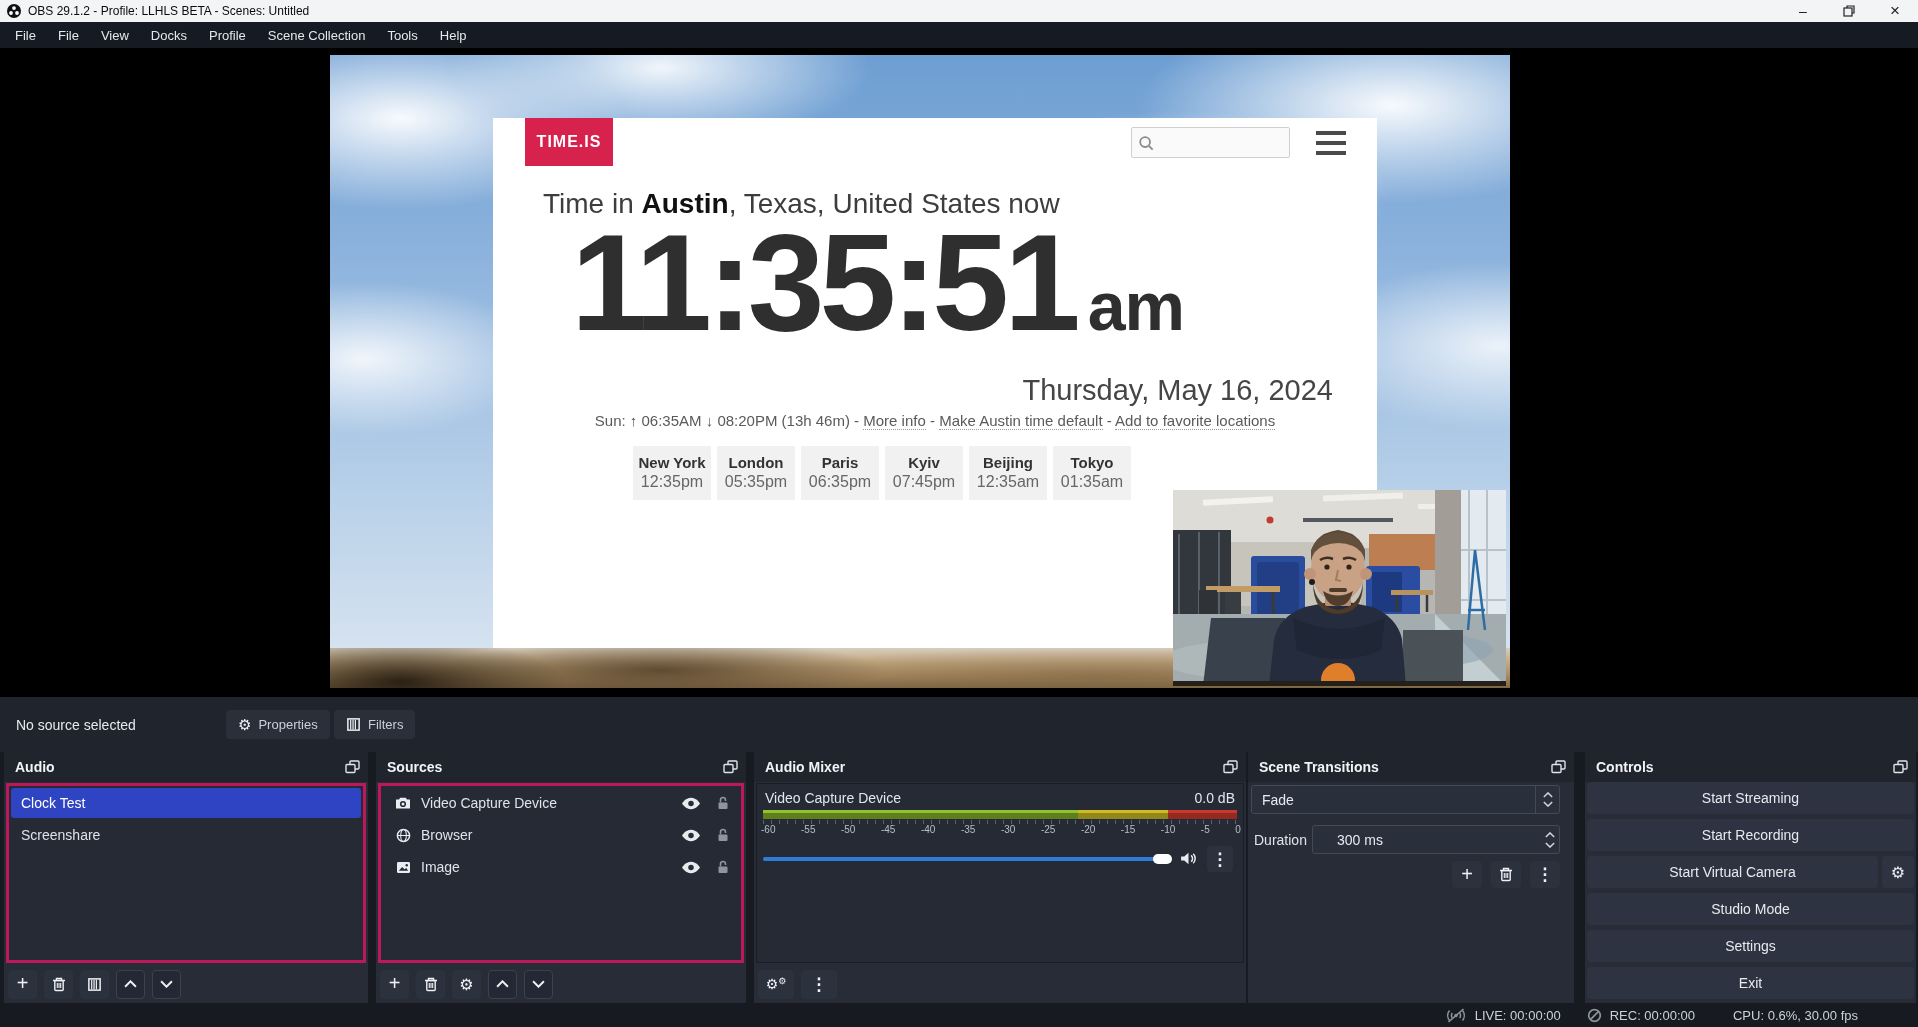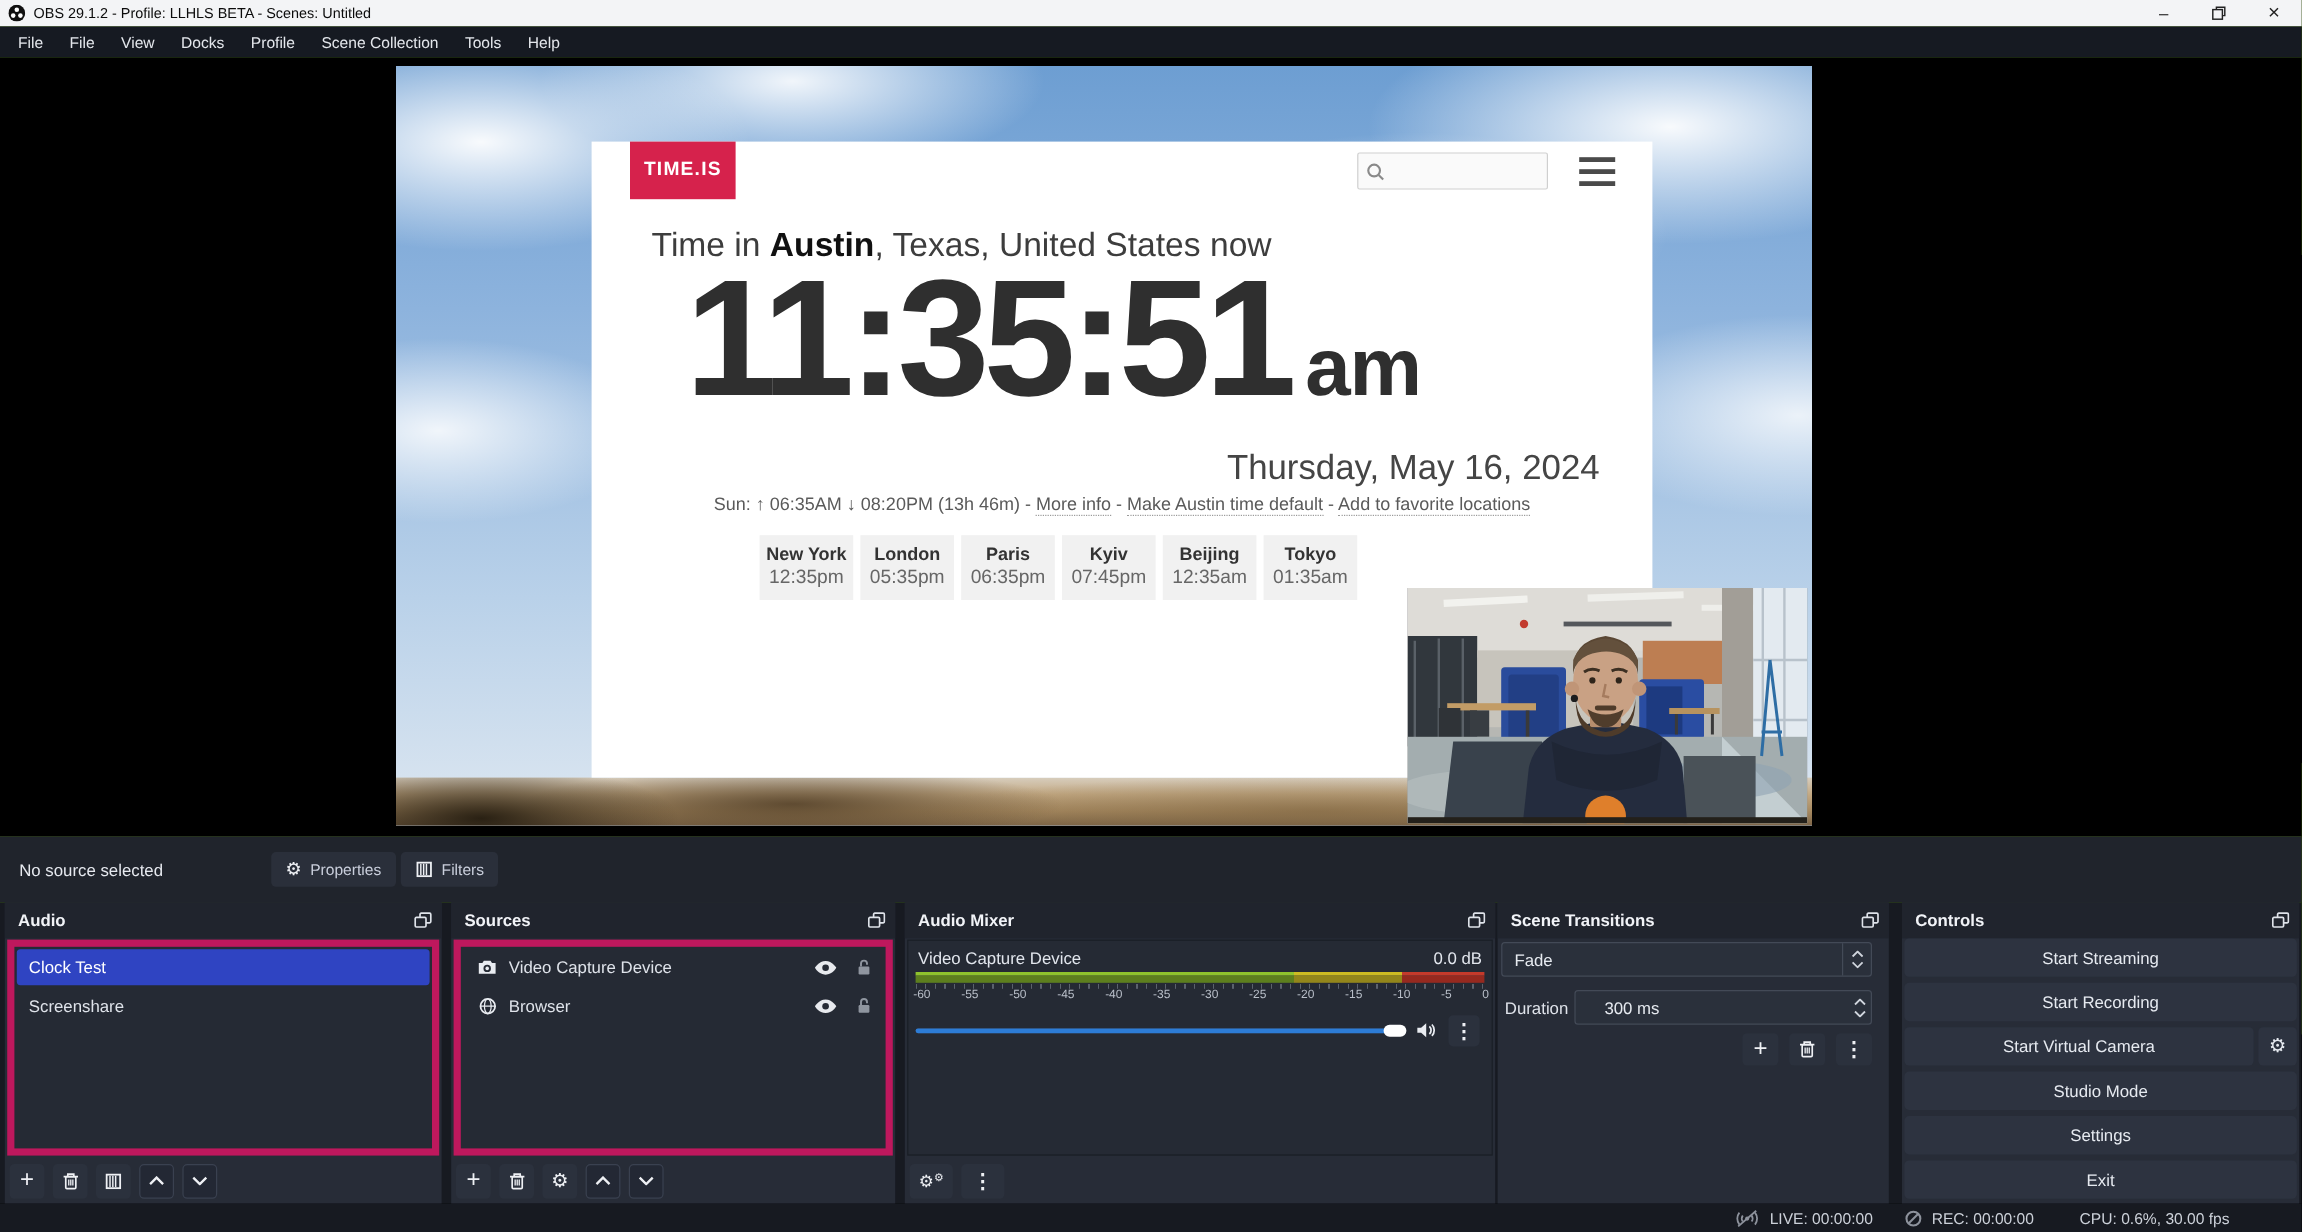--- a/index.html
+++ b/index.html
@@ -1,18 +1,18 @@
 <!DOCTYPE html>
 <html><head>
 <meta charset="utf-8">
 <style>
   * { margin:0; padding:0; box-sizing:border-box; }
   html,body { width:1918px; height:1027px; overflow:hidden; background:#000; }
   body { font-family:"Liberation Sans", sans-serif; }
-  .window { position:absolute; inset:0; width:1918px; height:862px; background:#4d7c0f; }
+  .window { position:absolute; inset:0; width:1918px; height:862px; background:#fca5a5; }
 
   
   .titlebar { position:absolute; left:0; top:0; width:100%; height:22px; background:#f3f4f6; display:flex; align-items:center; color:#0b0b0b; font-size:12px; }
   .obs-logo { margin:0 7px 0 7px; display:flex; }
   .win-controls { position:absolute; right:0; top:0; height:22px; display:flex; }
   .win-btn { width:46px; height:22px; display:flex; align-items:center; justify-content:center; color:#222; font-size:14px; }
 
   
   .menubar { position:absolute; left:0; top:22px; width:100%; height:26px; background:#161a22; display:flex; align-items:center; padding-left:4px; }
   .menu-item { color:#e4e7ec; font-size:13px; padding:0 11px; height:100%; display:flex; align-items:center; }
@@ -66,21 +66,21 @@
   .tb-btn .gear { font-size:15px; color:#eef0f4; line-height:1; }
   .btn-properties { position:absolute; left:226px; }
   .btn-filters { position:absolute; left:334px; }
 
   
   .docks { position:absolute; left:0; top:752px; width:100%; height:251px; background:#171a21; }
   .panel { position:absolute; top:0; height:251px; background:#272c37; }
   .panel-header { position:absolute; left:0; top:0; right:0; height:30px; background:#20242d; display:flex; align-items:center; }
   .panel-title { color:#f1f3f7; font-weight:bold; font-size:14px; margin-left:11px; }
   .popout { position:absolute; right:8px; top:8px; color:#dfe3ea; }
-  .list-area { position:absolute; left:2px; right:2px; top:31px; bottom:40px; background:#252a34; border:6px solid #be185d; }
+  .list-area { position:absolute; left:2px; right:2px; top:31px; bottom:40px; background:#252a34; border:3px solid #be185d; }
   .lrow { height:30px; display:flex; align-items:center; color:#dfe3ea; font-size:14px; margin:2px 2px 0 2px; border-radius:3px; padding-left:10px; position:relative; }
   .lrow.selected { background:#2f44c2; color:#fff; }
   .src-ic { width:20px; display:flex; justify-content:center; margin-right:8px; }
   .row-right { position:absolute; right:10px; display:flex; gap:16px; align-items:center; }
   .ptoolbar { position:absolute; left:4px; bottom:4px; height:30px; display:flex; gap:7px; align-items:center; }
   .icon-btn { width:29px; height:29px; background:#2b313d; border-radius:4px; display:flex; align-items:center; justify-content:center; color:#eef0f4; font-size:18px; }
   .icon-btn.outline { background:#232834; border:1px solid #3a4150; }
   .plus-glyph { font-size:20px; line-height:1; margin-top:-2px; }
   .dots-glyph { font-size:17px; font-weight:bold; line-height:1; }
 
@@ -403,20 +403,44 @@
                 </svg>
             </span>
             <span>
               <svg width="12" height="14" viewBox="0 0 12 14">
                   <rect x="1.5" y="6.5" width="9" height="6.5" rx="1" fill="#8f959f"></rect>
                   <path d="M3.5 6.5 V4 a2.5 2.5 0 0 1 5 0 V5" fill="none" stroke="#8f959f" stroke-width="1.6"></path>
                 </svg>
             </span>
           </span>
         </div>
+        <div class="lrow">
+          <span class="src-ic">
+            <svg width="15" height="13" viewBox="0 0 16 14">
+                <rect x="1" y="1" width="14" height="12" rx="1.5" fill="#e9ecf1"></rect>
+                <path d="M3 10.5 L6.5 6.5 L9 9 L11 7.5 L13 10.5 Z" fill="#262b35"></path>
+                <circle cx="11.5" cy="4.5" r="1.3" fill="#262b35"></circle>
+              </svg>
+          </span>
+          <span>Image</span>
+          <span class="row-right">
+            <span>
+              <svg width="20" height="13" viewBox="0 0 24 16">
+                  <path d="M12 1 C5 1 1 8 1 8 C1 8 5 15 12 15 C19 15 23 8 23 8 C23 8 19 1 12 1 Z" fill="#e8eaee"></path>
+                  <circle cx="12" cy="8" r="3.4" fill="#262b35"></circle>
+                </svg>
+            </span>
+            <span>
+              <svg width="12" height="14" viewBox="0 0 12 14">
+                  <rect x="1.5" y="6.5" width="9" height="6.5" rx="1" fill="#8f959f"></rect>
+                  <path d="M3.5 6.5 V4 a2.5 2.5 0 0 1 5 0 V5" fill="none" stroke="#8f959f" stroke-width="1.6"></path>
+                </svg>
+            </span>
+          </span>
+        </div>
       </div>
       <div class="ptoolbar">
         <div class="icon-btn">
             <span class="plus-glyph">+</span>
           </div>
         <div class="icon-btn">
           <svg width="14" height="15" viewBox="0 0 14 15">
               <path d="M1 3.5 H13" stroke="#eef0f4" stroke-width="1.5"></path>
               <path d="M4.5 3.5 V1.5 H9.5 V3.5" fill="none" stroke="#eef0f4" stroke-width="1.4"></path>
               <rect x="2.8" y="3.5" width="8.4" height="10" rx="1" fill="none" stroke="#eef0f4" stroke-width="1.4"></rect>

